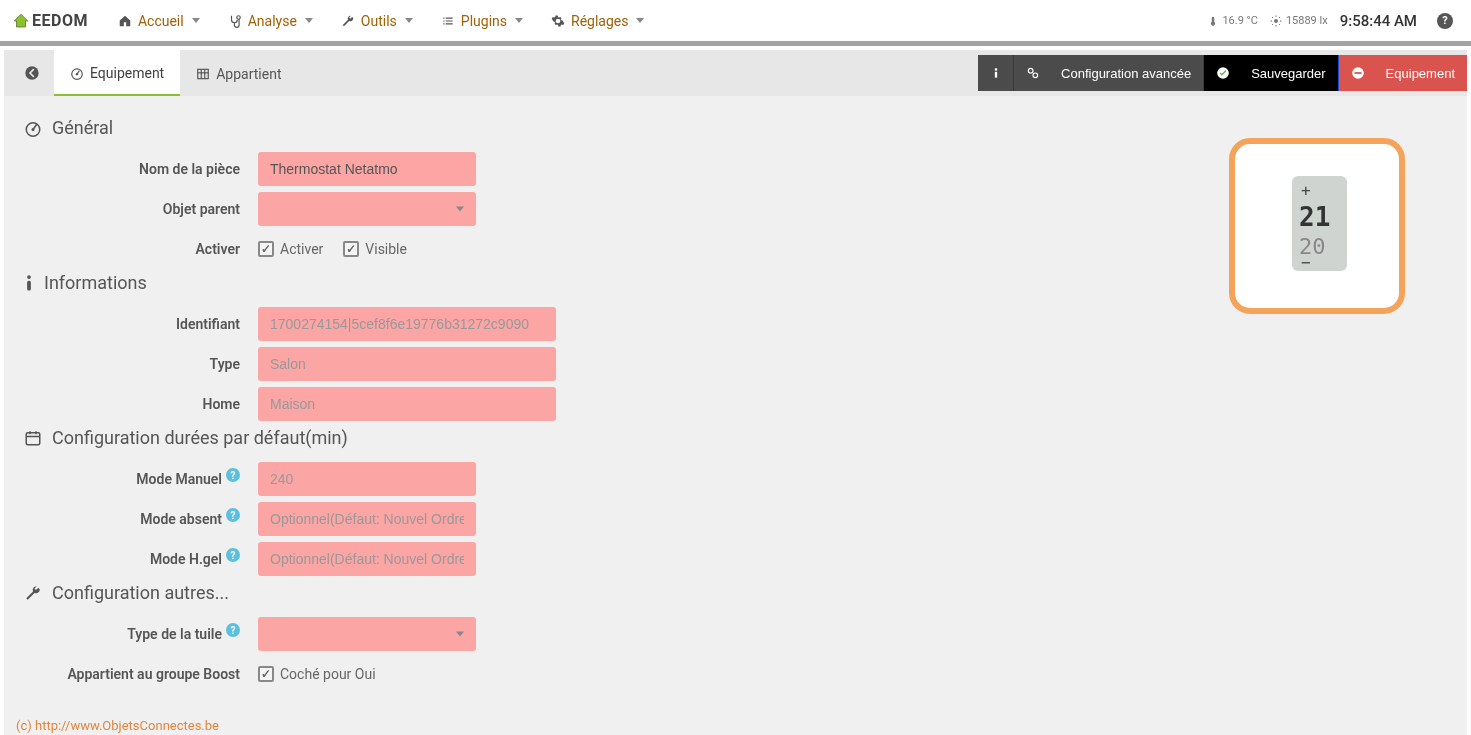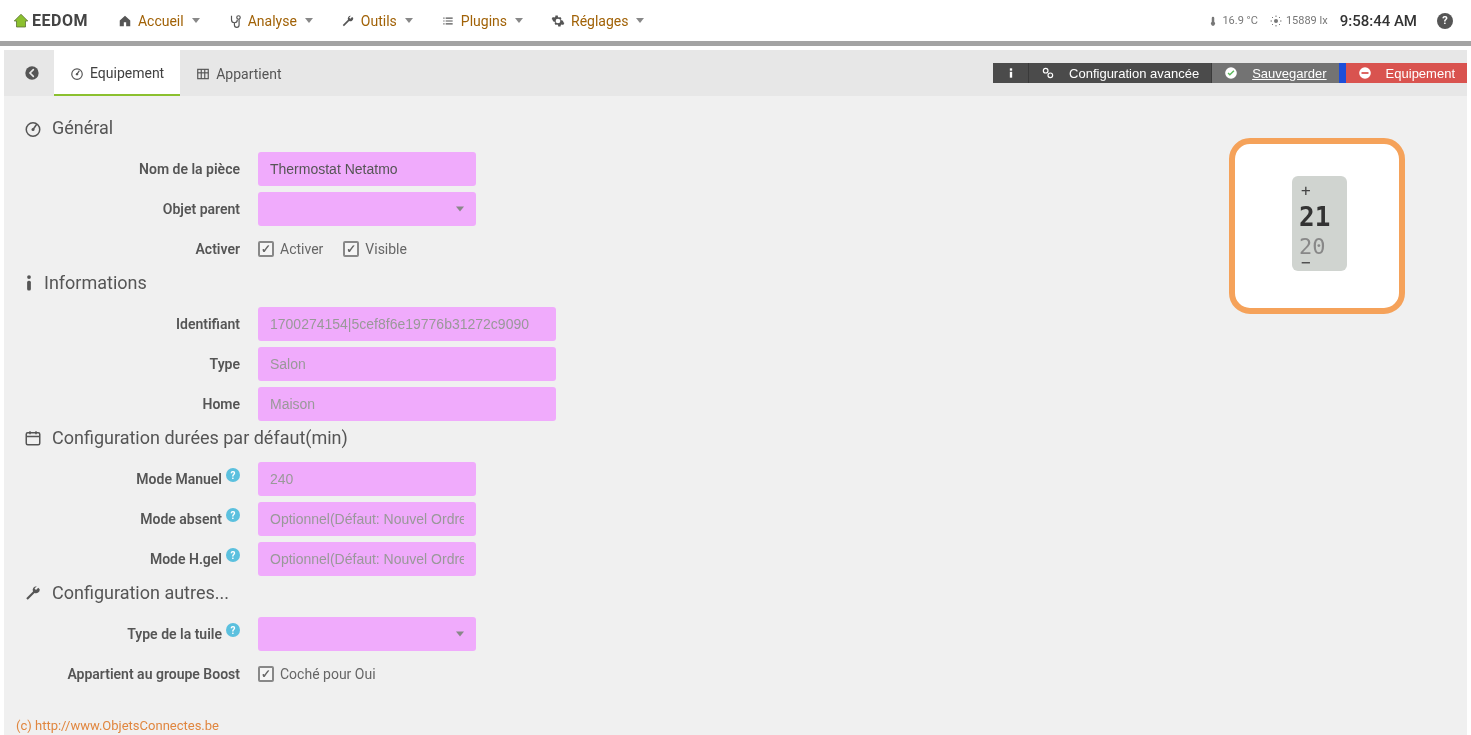--- a/index.html
+++ b/index.html
@@ -52,27 +52,27 @@
     .tab {
       display:flex; align-items:center; gap:6px;
       padding: 0 16px; cursor:pointer; color:#555;
       border-top:1px solid transparent;
     }
     .tab.active {
       background:#fff; border-bottom:2px solid #8bc02f; color:#404040;
     }
     .action-row .spacer { flex:1; }
     .btn {
-      display:flex; align-items:center; gap:14px;
+      display:flex; align-items:center; gap:21px;
       padding: 0 12px; color:#fff; font-size:13px; cursor:pointer; border:none;
-      height:20px; align-self:center;
+      height:36px; align-self:center;
     }
     .btn-icon-only { width:36px; padding:0; justify-content:center; }
     .btn-dark { background:#4b4b4b; border-right:1px solid #3a3a3a;}
-    .btn-green { background:#737373; border-right:7px solid #1d4ed8;text-decoration:underline;}
+    .btn-green { background:#000000; border-right:1px solid #1d4ed8;}
     .btn-red { background:#d9534f; }
 
     
     .content {
       background:#f0f0f0;
       margin: 0 4px 4px 4px;
       padding: 18px 20px 30px 20px;
       height: calc(735px - 46px - 50px);
       overflow-y:auto;
       position:relative;
@@ -91,21 +91,21 @@
       font-size:14px; color:#555; font-weight:600;
       display:flex; justify-content:flex-end; align-items:center; gap:4px;
     }
     .help-dot {
       width:14px; height:14px; border-radius:50%;
       background:#5bc0de; color:#fff; font-size:10px; font-weight:bold;
       display:inline-flex; align-items:center; justify-content:center;
       position:relative; top:-4px;
     }
     .form-control {
-      height:34px; border:none; background:#f0abfc;
+      height:34px; border:none; background:#fca5a5;
       padding: 16px 12px; font-size:14px; color:#555; border-radius:3px;
       outline:none;
     }
     .form-control::placeholder { color:#999; }
     .input-sm { width:218px; }
     .input-md { width:298px; }
     .select-ctl { position:relative; display:inline-block; }
     .select-ctl select {
       appearance:none; -webkit-appearance:none;
       width:218px; padding-right:30px; cursor:pointer;

